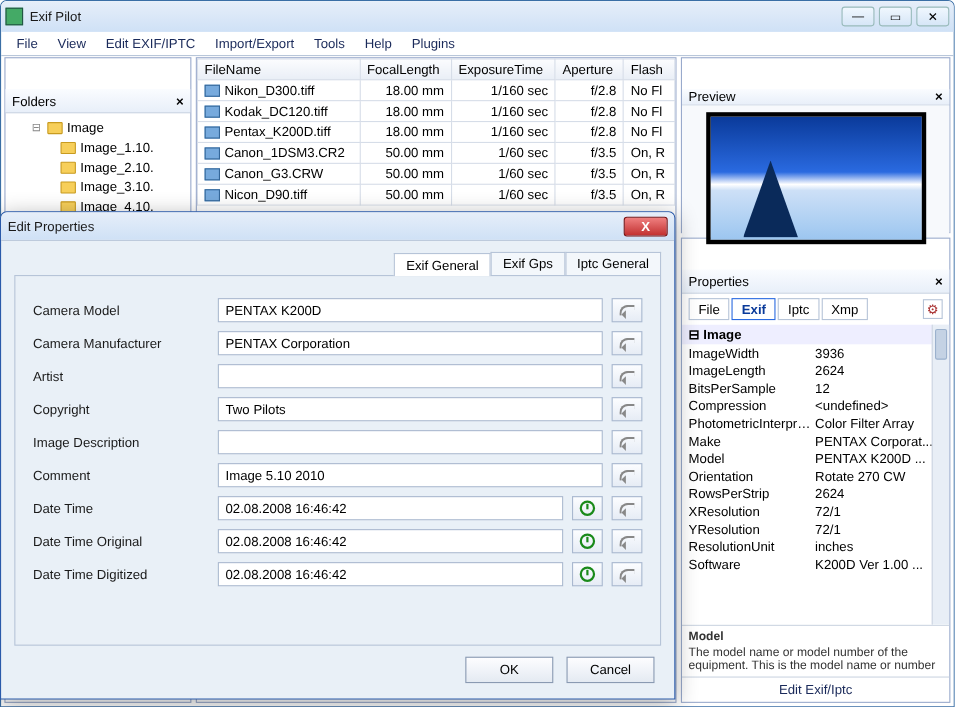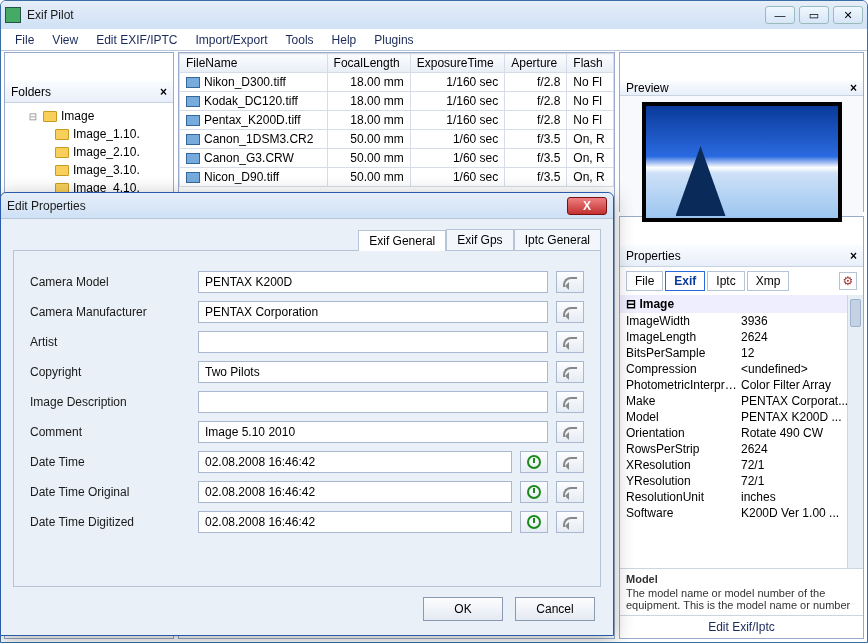--- a/index.html
+++ b/index.html
@@ -256,21 +256,21 @@
               <div class="prop-row">
                 <span class="k">Make</span>
                 <span class="v">PENTAX Corporat...</span>
               </div>
               <div class="prop-row">
                 <span class="k">Model</span>
                 <span class="v">PENTAX K200D  ...</span>
               </div>
               <div class="prop-row">
                 <span class="k">Orientation</span>
-                <span class="v">Rotate 490 CW</span>
+                <span class="v">Rotate 270 CW</span>
               </div>
               <div class="prop-row">
                 <span class="k">RowsPerStrip</span>
                 <span class="v">2624</span>
               </div>
               <div class="prop-row">
                 <span class="k">XResolution</span>
                 <span class="v">72/1</span>
               </div>
               <div class="prop-row">

